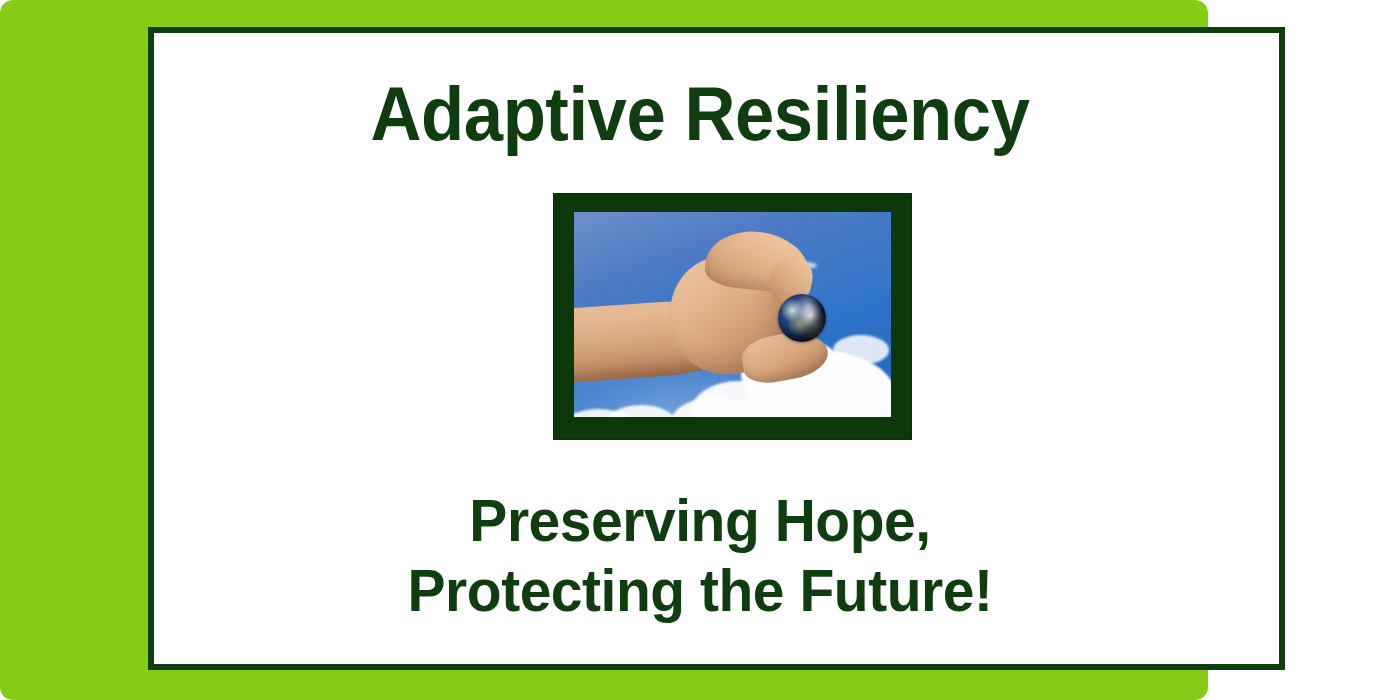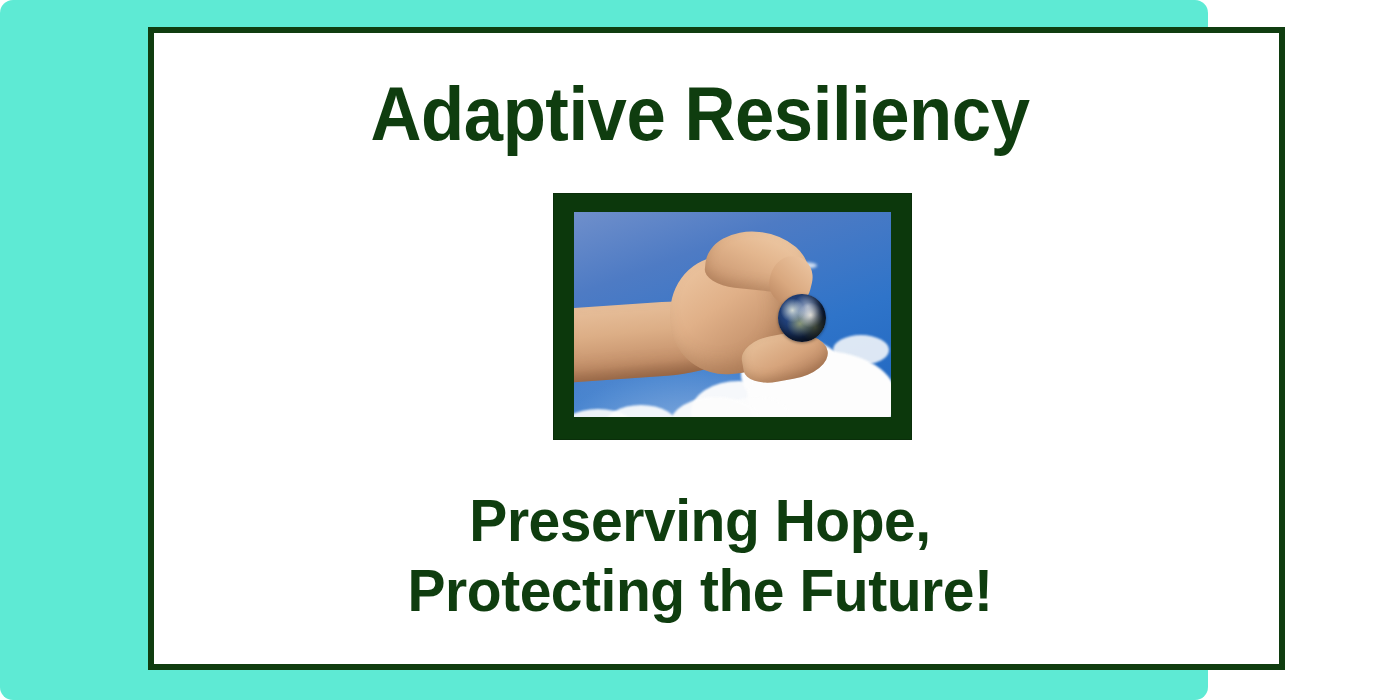--- a/index.html
+++ b/index.html
@@ -12,21 +12,21 @@
     width: 1400px;
     height: 700px;
     overflow: hidden;
     font-family: "Liberation Sans", sans-serif;
   }
 
   .slide {
     position: relative;
     width: 1208px;
     height: 700px;
-    background: #5eead4;
+    background: #84cc16;
     border-radius: 13px;
   }
 
   
   .outer-frame {
     position: absolute;
     left: 148px;
     top: 27px;
     width: 1137px;
     height: 643px;

